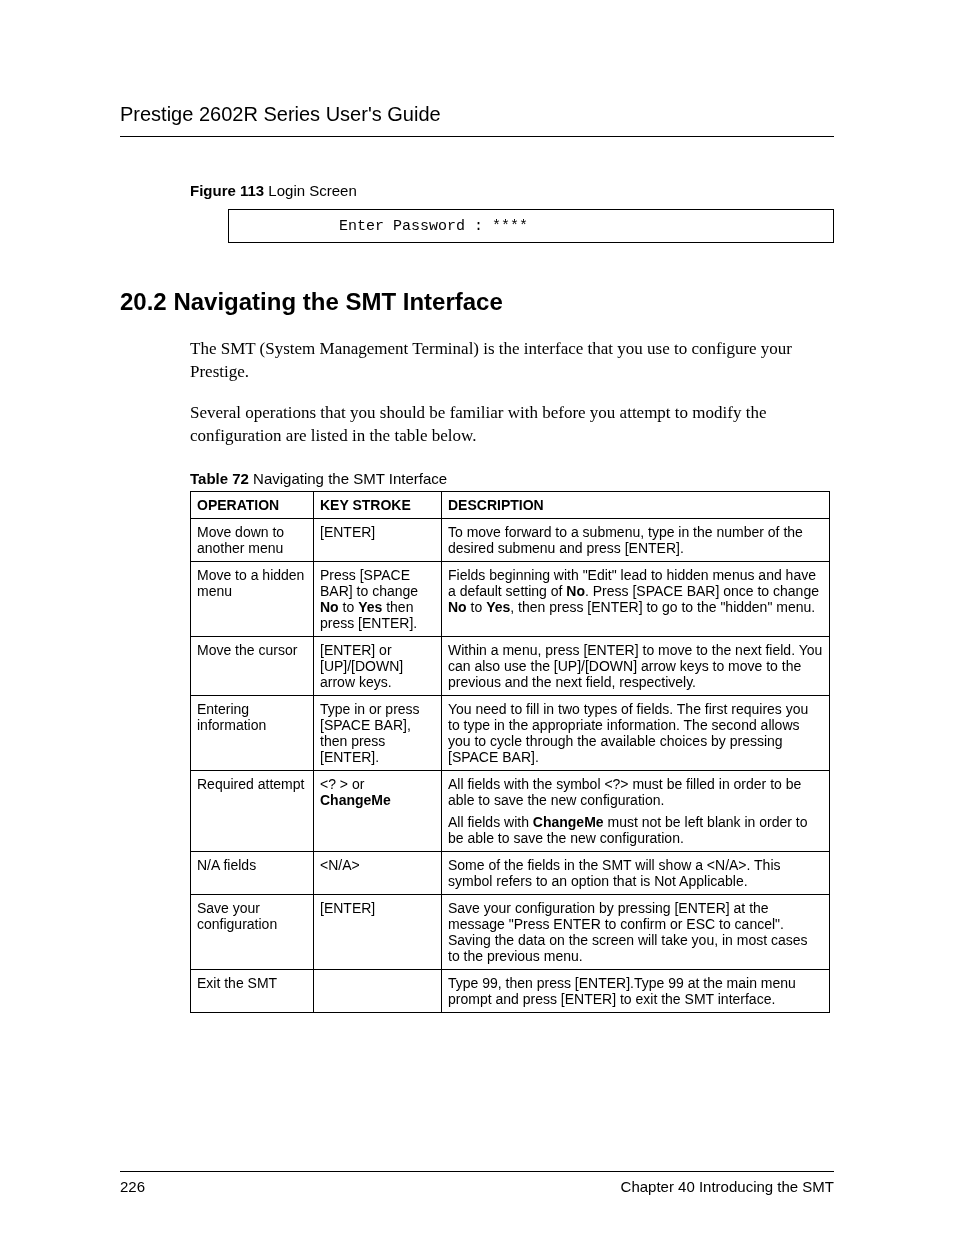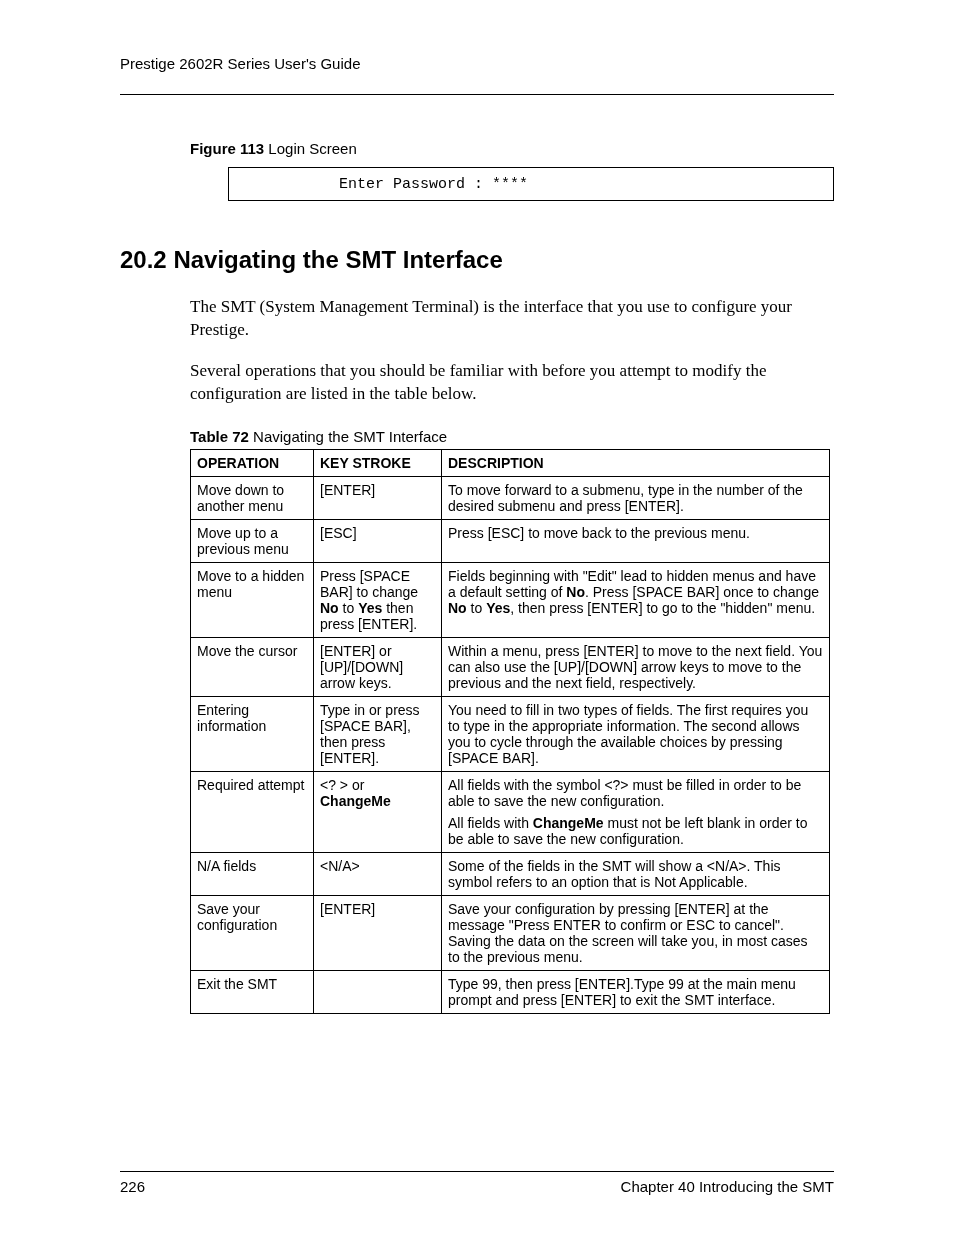--- a/index.html
+++ b/index.html
@@ -12,23 +12,24 @@
   .page {
     width: 954px;
     height: 1235px;
     box-sizing: border-box;
     padding: 55px 120px 40px 120px;
     position: relative;
     font-size: 17px;
   }
   .running-header {
     font-family: Arial, Helvetica, sans-serif;
-    font-size: 15px;
+    font-size: 20px;
     border-bottom: 1px solid #000;
-    padding-bottom: 22px;
+    padding-bottom: 10px;
+    margin-top: 48px;
   }
   .figure-caption {
     font-family: Arial, Helvetica, sans-serif;
     font-size: 15px;
     margin-top: 45px;
     margin-left: 70px;
   }
   .figure-caption b { font-weight: bold; }
   .figure-box {
     border: 1px solid #000;
@@ -130,27 +131,20 @@
     </thead>
     <tbody id="smt-tbody">
         <tr>
           <td>Move down to another menu</td>
           <td>[ENTER]</td>
           <td>
             <div class="desc-para">To move forward to a submenu, type in the number of the desired submenu and press [ENTER].</div>
           </td>
         </tr>
         <tr>
-          <td>Move up to a previous menu</td>
-          <td>[ESC]</td>
-          <td>
-            <div class="desc-para">Press [ESC] to move back to the previous menu.</div>
-          </td>
-        </tr>
-        <tr>
           <td>Move to a hidden menu</td>
           <td><span>Press [SPACE BAR] to change </span><b>No</b><span> to </span><b>Yes</b><span> then press [ENTER].</span></td>
           <td>
             <div class="desc-para"><span>Fields beginning with "Edit" lead to hidden menus and have a default setting of </span><b>No</b><span>. Press [SPACE BAR] once to change </span><b>No</b><span> to </span><b>Yes</b><span>, then press [ENTER] to go to the  "hidden" menu.</span></div>
           </td>
         </tr>
         <tr>
           <td>Move the cursor</td>
           <td>[ENTER] or [UP]/[DOWN] arrow keys.</td>
           <td>

